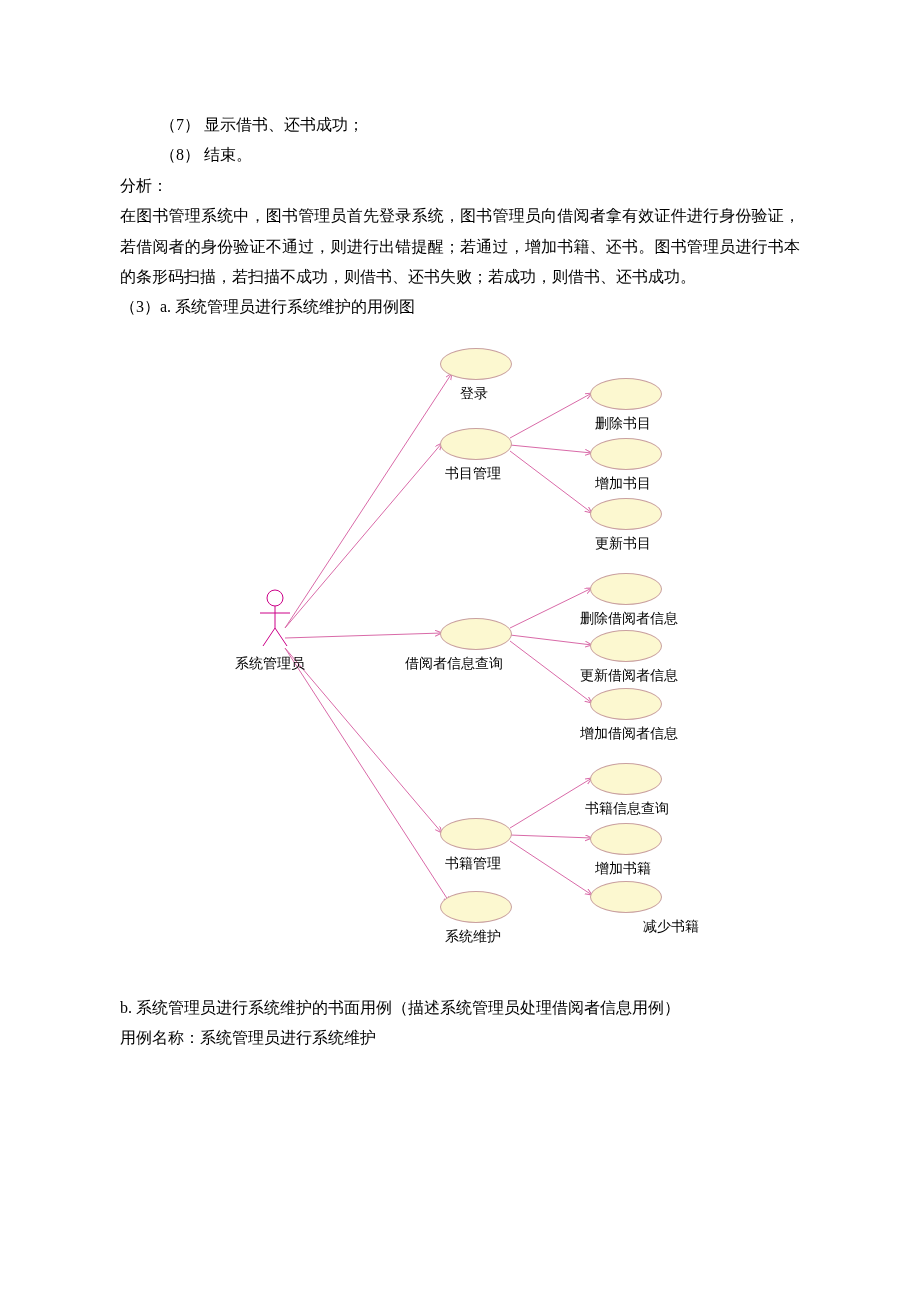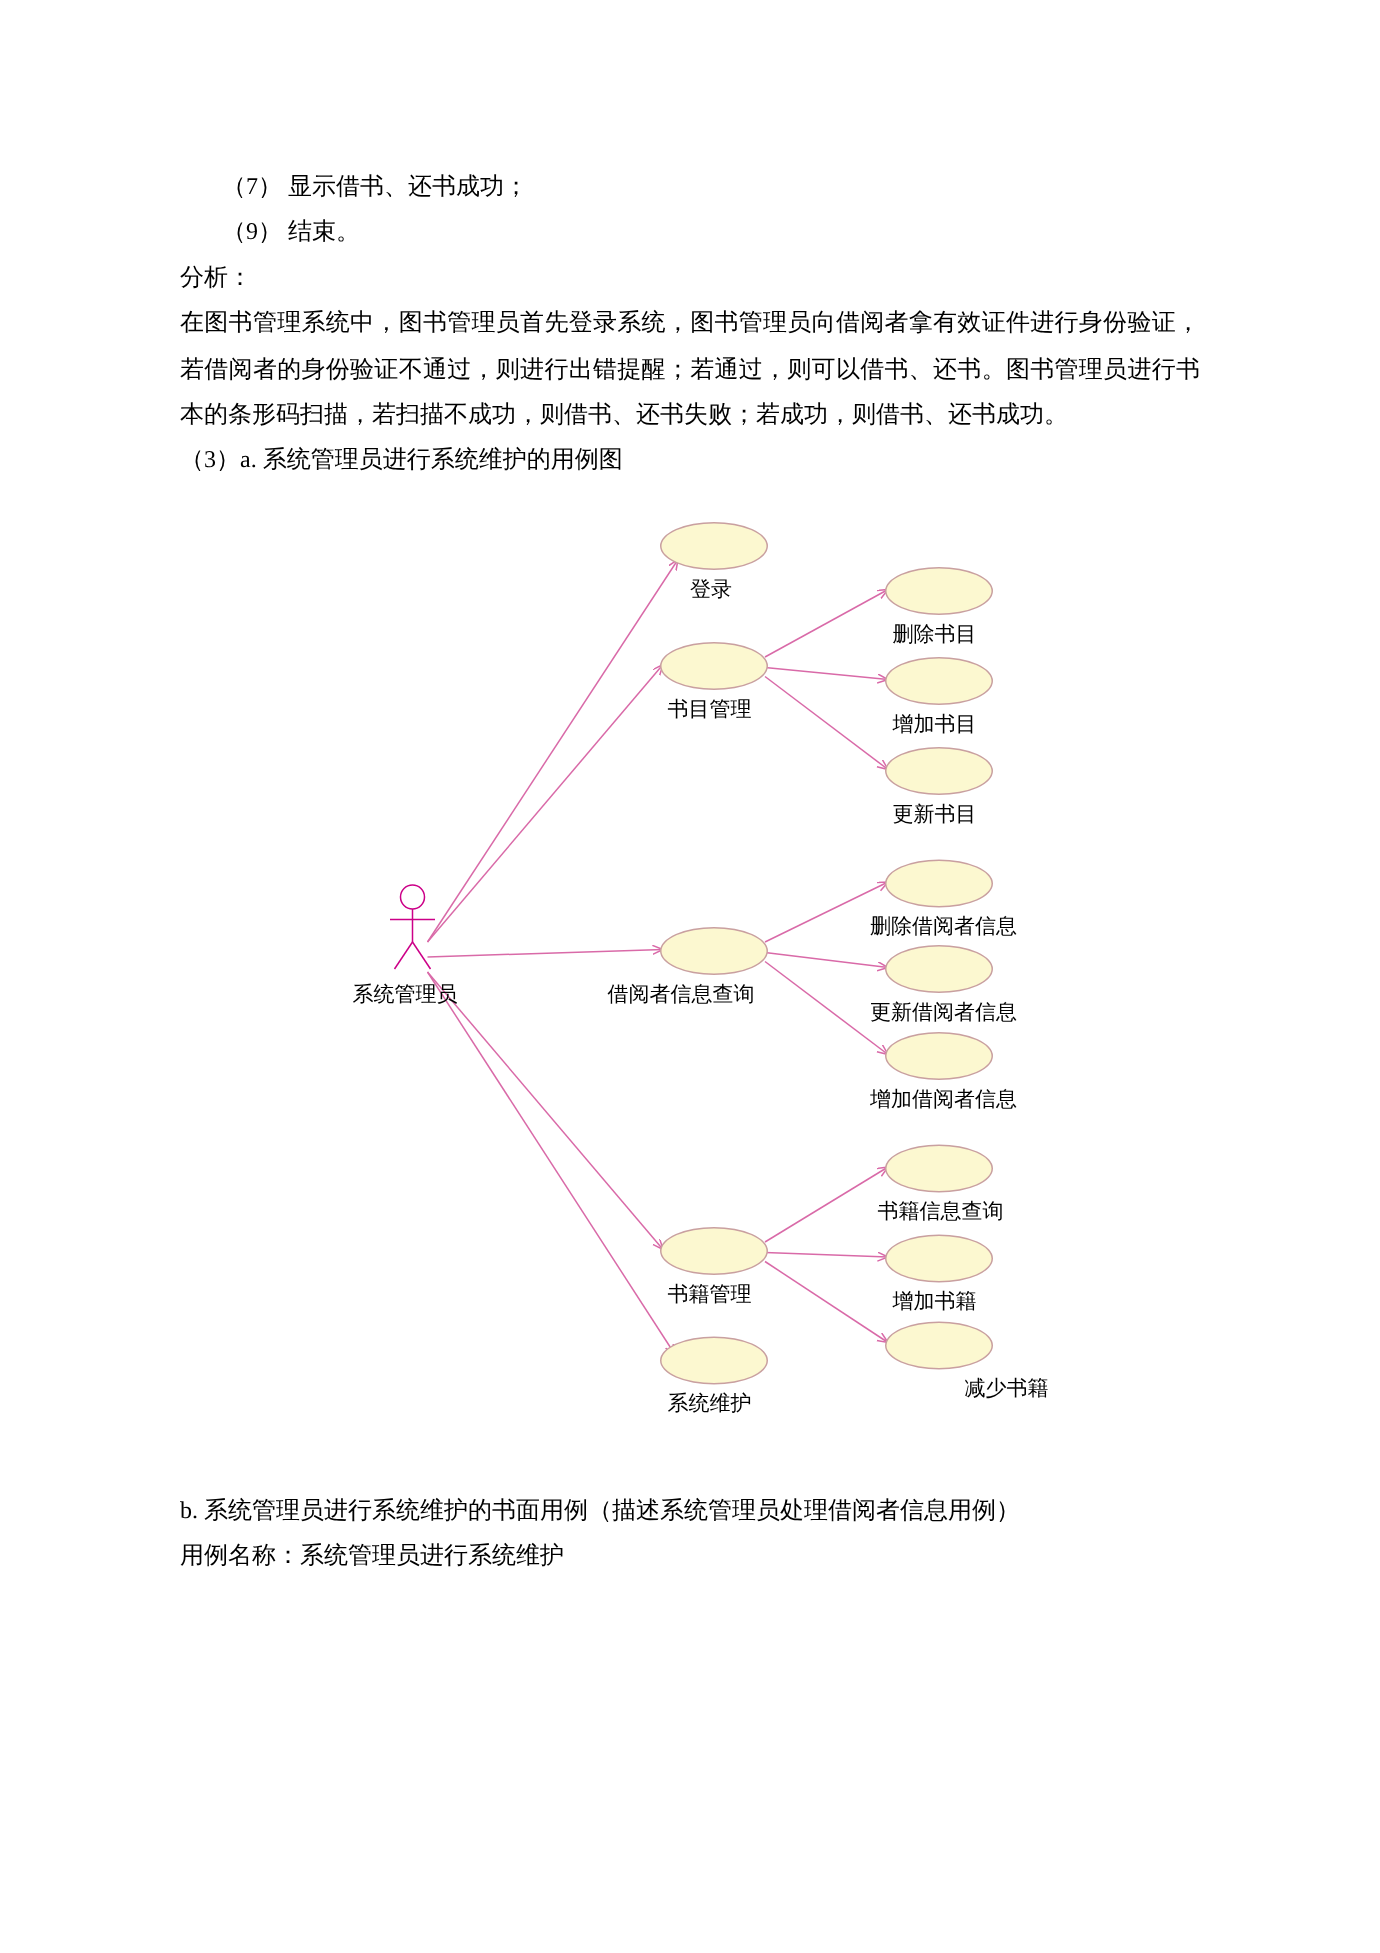--- a/index.html
+++ b/index.html
@@ -8,21 +8,21 @@
     width: 920px;
     font-family: "SimSun", "宋体", serif;
     font-size: 16px;
     color: #000;
     background: #fff;
     line-height: 1.9;
   }
   .page {
     padding: 110px 120px 60px 120px;
   }
-  .indent1 { margin-left: 28px; }
+  .indent1 { margin-left: 40px; }
   .para { text-align: justify; }
   .diagram-wrap {
     position: relative;
     width: 680px;
     height: 640px;
     margin: 10px 0 0 60px;
   }
   .ellipse {
     position: absolute;
     width: 70px;
@@ -50,23 +50,23 @@
   }
   .actor {
     position: absolute;
   }
 </style>
 </head>
 <body>
 
 <div class="page">
   <div class="indent1">（7）  显示借书、还书成功；</div>
-  <div class="indent1">（9）  结束。</div>
+  <div class="indent1">（8）  结束。</div>
   <div>分析：</div>
-  <div class="para">在图书管理系统中，图书管理员首先登录系统，图书管理员向借阅者拿有效证件进行身份验证，若借阅者的身份验证不通过，则进行出错提醒；若通过，则可以借书、还书。图书管理员进行书本的条形码扫描，若扫描不成功，则借书、还书失败；若成功，则借书、还书成功。</div>
+  <div class="para">在图书管理系统中，图书管理员首先登录系统，图书管理员向借阅者拿有效证件进行身份验证，若借阅者的身份验证不通过，则进行出错提醒；若通过，增加书籍、还书。图书管理员进行书本的条形码扫描，若扫描不成功，则借书、还书失败；若成功，则借书、还书成功。</div>
   <div>（3）a.  系统管理员进行系统维护的用例图</div>
 
   <div class="diagram-wrap">
     <svg class="lines">
       <defs>
         <marker id="arrow" markerWidth="8" markerHeight="8" refX="7" refY="3" orient="auto">
           <path d="M0,0 L7,3 L0,6" fill="none" stroke="#d96aa8" stroke-width="1"></path>
         </marker>
       </defs>
 

